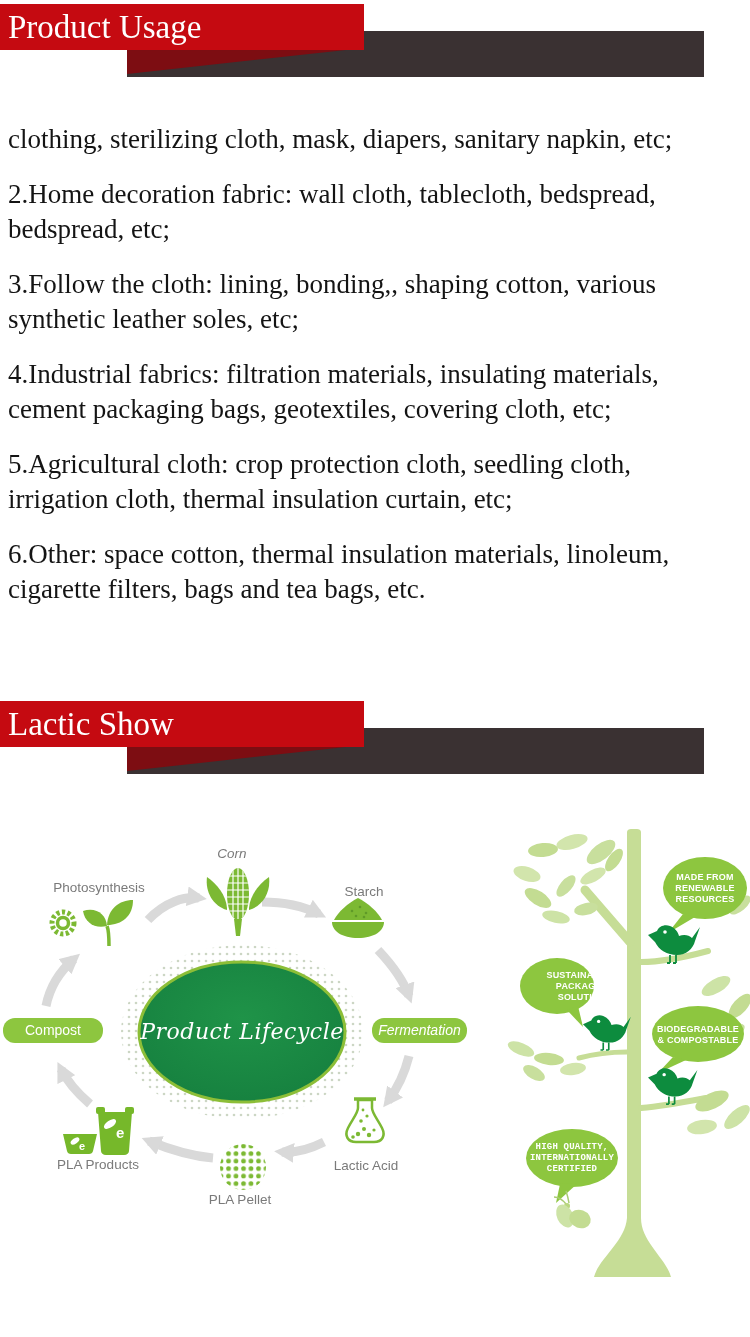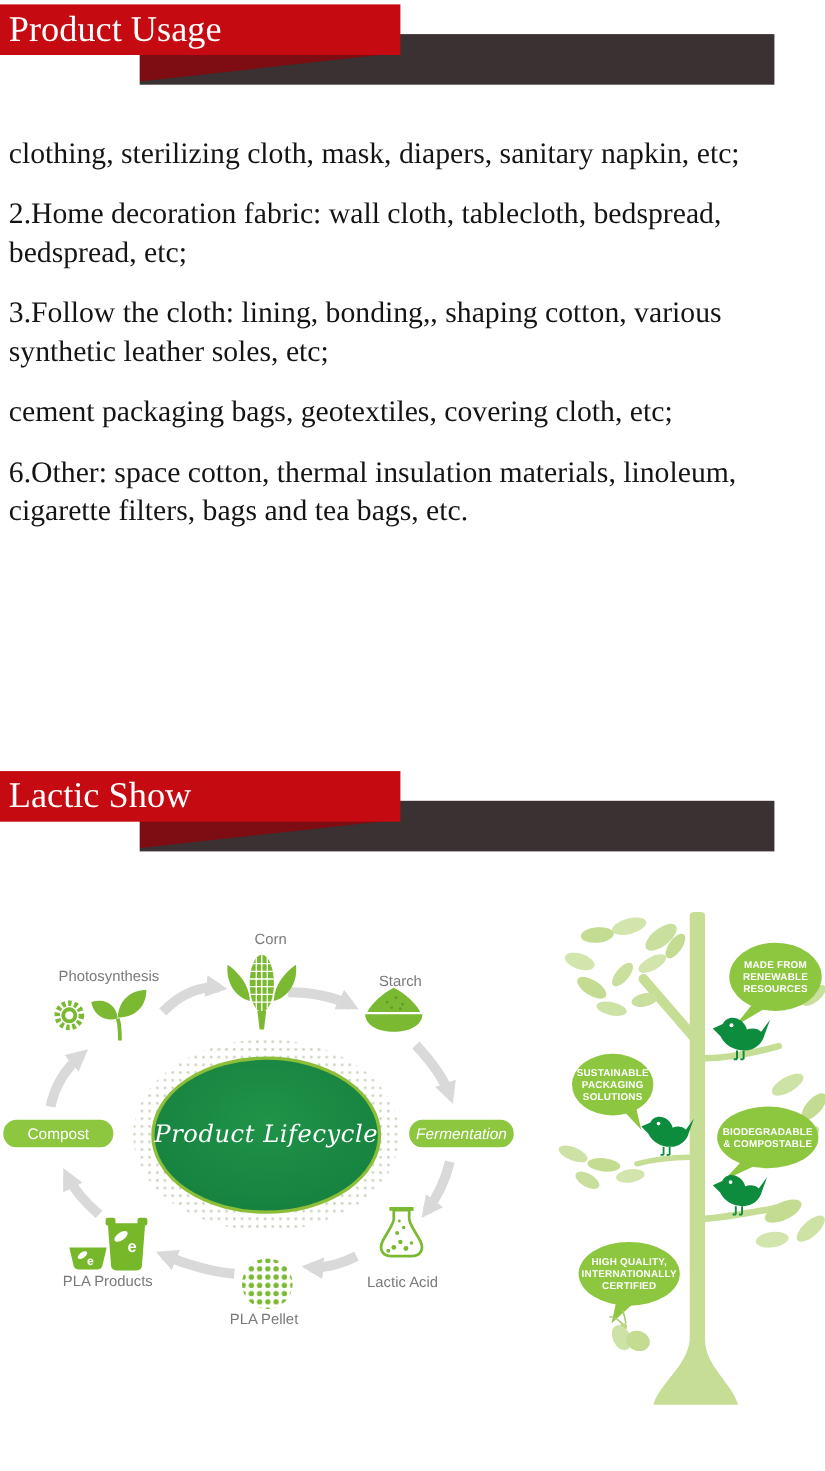--- a/index.html
+++ b/index.html
@@ -57,21 +57,26 @@
   </div>
   <div class="item">
     <div class="line">2.Home decoration fabric: wall cloth, tablecloth, bedspread,</div>
     <div class="line">bedspread, etc;</div>
   </div>
   <div class="item">
     <div class="line">3.Follow the cloth: lining, bonding,, shaping cotton, various</div>
     <div class="line">synthetic leather soles, etc;</div>
   </div>
   <div class="item">
+    <div class="line">4.Industrial fabrics: filtration materials, insulating materials,</div>
     <div class="line">cement packaging bags, geotextiles, covering cloth, etc;</div>
+  </div>
+  <div class="item">
+    <div class="line">5.Agricultural cloth: crop protection cloth, seedling cloth,</div>
+    <div class="line">irrigation cloth, thermal insulation curtain, etc;</div>
   </div>
   <div class="item">
     <div class="line">6.Other: space cotton, thermal insulation materials, linoleum,</div>
     <div class="line">cigarette filters, bags and tea bags, etc.</div>
   </div>
 </div>
 
 <div class="banner" id="banner-show">
   <div class="stripe"></div>
   <div class="fold"></div>
@@ -231,43 +236,43 @@
       <path d="M98,322 L132,322 L129,361 C129,363 127,365 124,365 L106,365 C103,365 101,363 101,361 Z" fill="#76b82a"></path>
       <ellipse cx="110" cy="334" rx="7" ry="3.5" fill="#fff" transform="rotate(-35 110 334)"></ellipse>
       <text x="116" y="348" font-size="15" font-weight="bold" fill="#fff" font-family="Liberation Sans, sans-serif">e</text>
       <path d="M63,344 L97,344 L93,361 C92.6,362.8 91,364 89,364 L71,364 C69,364 67.4,362.8 67,361 Z" fill="#76b82a"></path>
       <ellipse cx="75" cy="351" rx="5" ry="2.6" fill="#fff" transform="rotate(-35 75 351)"></ellipse>
       <text x="79" y="360" font-size="11" font-weight="bold" fill="#fff" font-family="Liberation Sans, sans-serif">e</text>
     </g>
   </svg>
 
   <div class="lc-label" style="left:99px;top:89px;">Photosynthesis</div>
-  <div class="lc-label" style="left:246px;top:55px;">Corn</div>
+  <div class="lc-label" style="left:232px;top:55px;font-style:italic;">Corn</div>
   <div class="lc-label" style="left:364px;top:93px;">Starch</div>
   <div class="lc-label" style="left:366px;top:367px;">Lactic Acid</div>
   <div class="lc-label" style="left:240px;top:401px;">PLA Pellet</div>
   <div class="lc-label" style="left:98px;top:366px;">PLA Products</div>
 
   <div class="lc-btn" style="left:3px;top:228px;width:100px;">Compost</div>
   <div class="lc-btn" style="left:372px;top:228px;width:95px;font-style:italic;">Fermentation</div>
 
   <div class="lc-title">Product Lifecycle</div>
 
   <div class="bub" style="left:650px;top:82px;">
     <div class="bl">MADE FROM</div>
     <div class="bl">RENEWABLE</div>
     <div class="bl">RESOURCES</div>
   </div>
-  <div class="bub" style="left:502px;top:180px;">
+  <div class="bub" style="left:502px;top:180px;text-align:right;">
     <div class="bl">SUSTAINABLE</div>
     <div class="bl">PACKAGING</div>
     <div class="bl">SOLUTIONS</div>
   </div>
   <div class="bub" style="left:643px;top:234px;">
     <div class="bl">BIODEGRADABLE</div>
     <div class="bl">&amp; COMPOSTABLE</div>
   </div>
-  <div class="bub" style="left:517px;top:352px;">
+  <div class="bub" style="left:517px;top:352px;font-family:Liberation Mono, monospace;">
     <div class="bl">HIGH QUALITY,</div>
     <div class="bl">INTERNATIONALLY</div>
     <div class="bl">CERTIFIED</div>
   </div>
 </div>
 
 </body></html>

